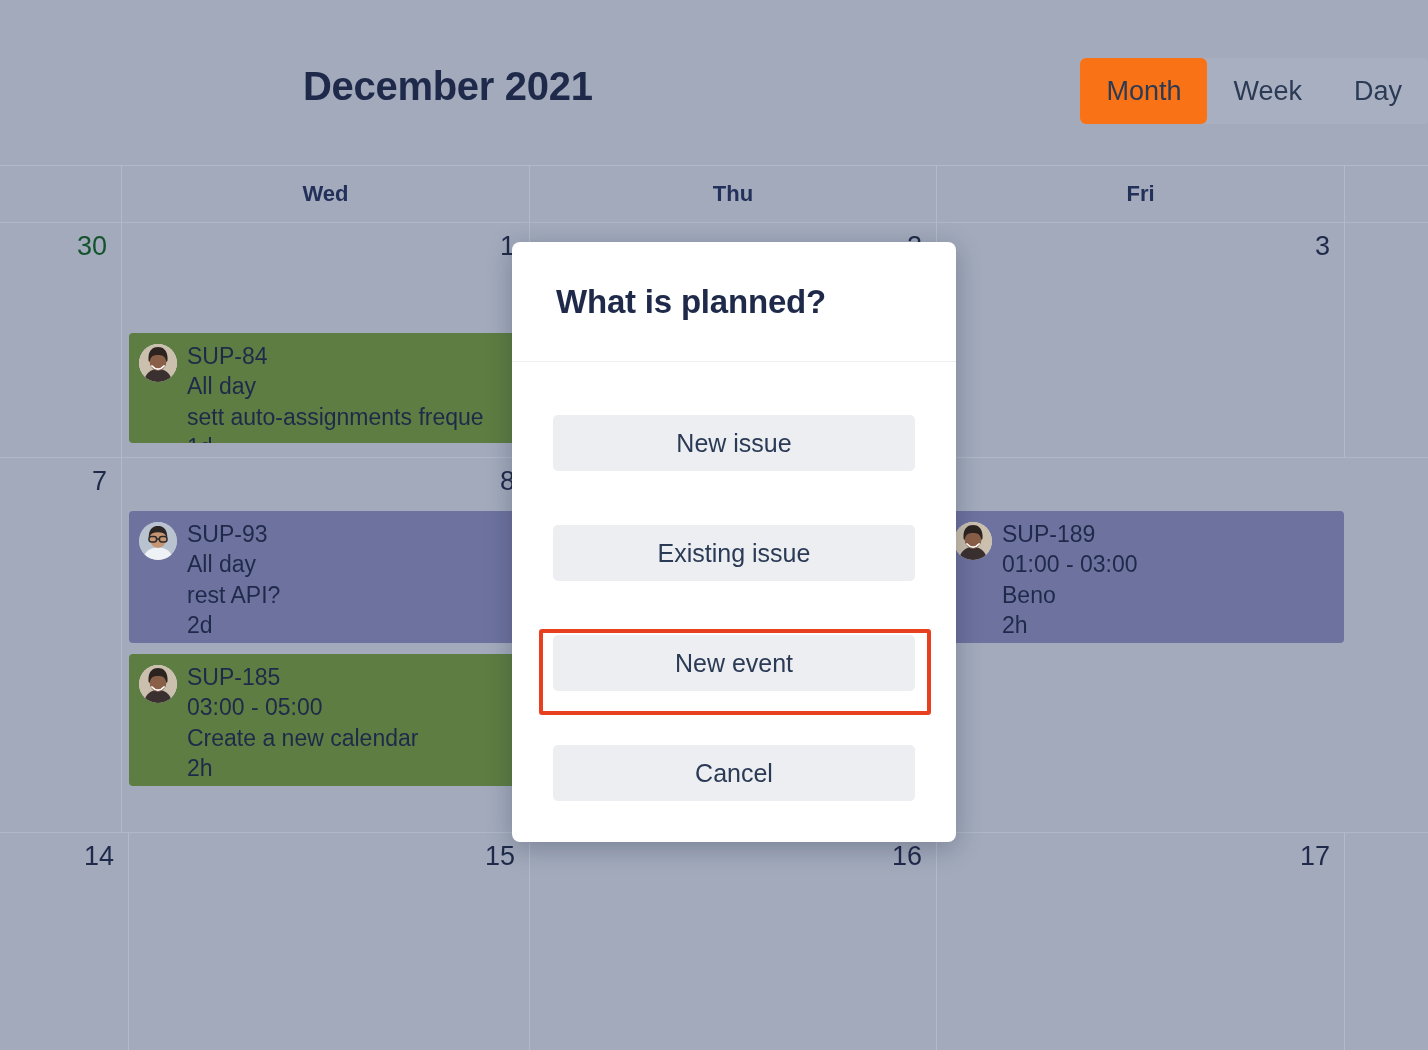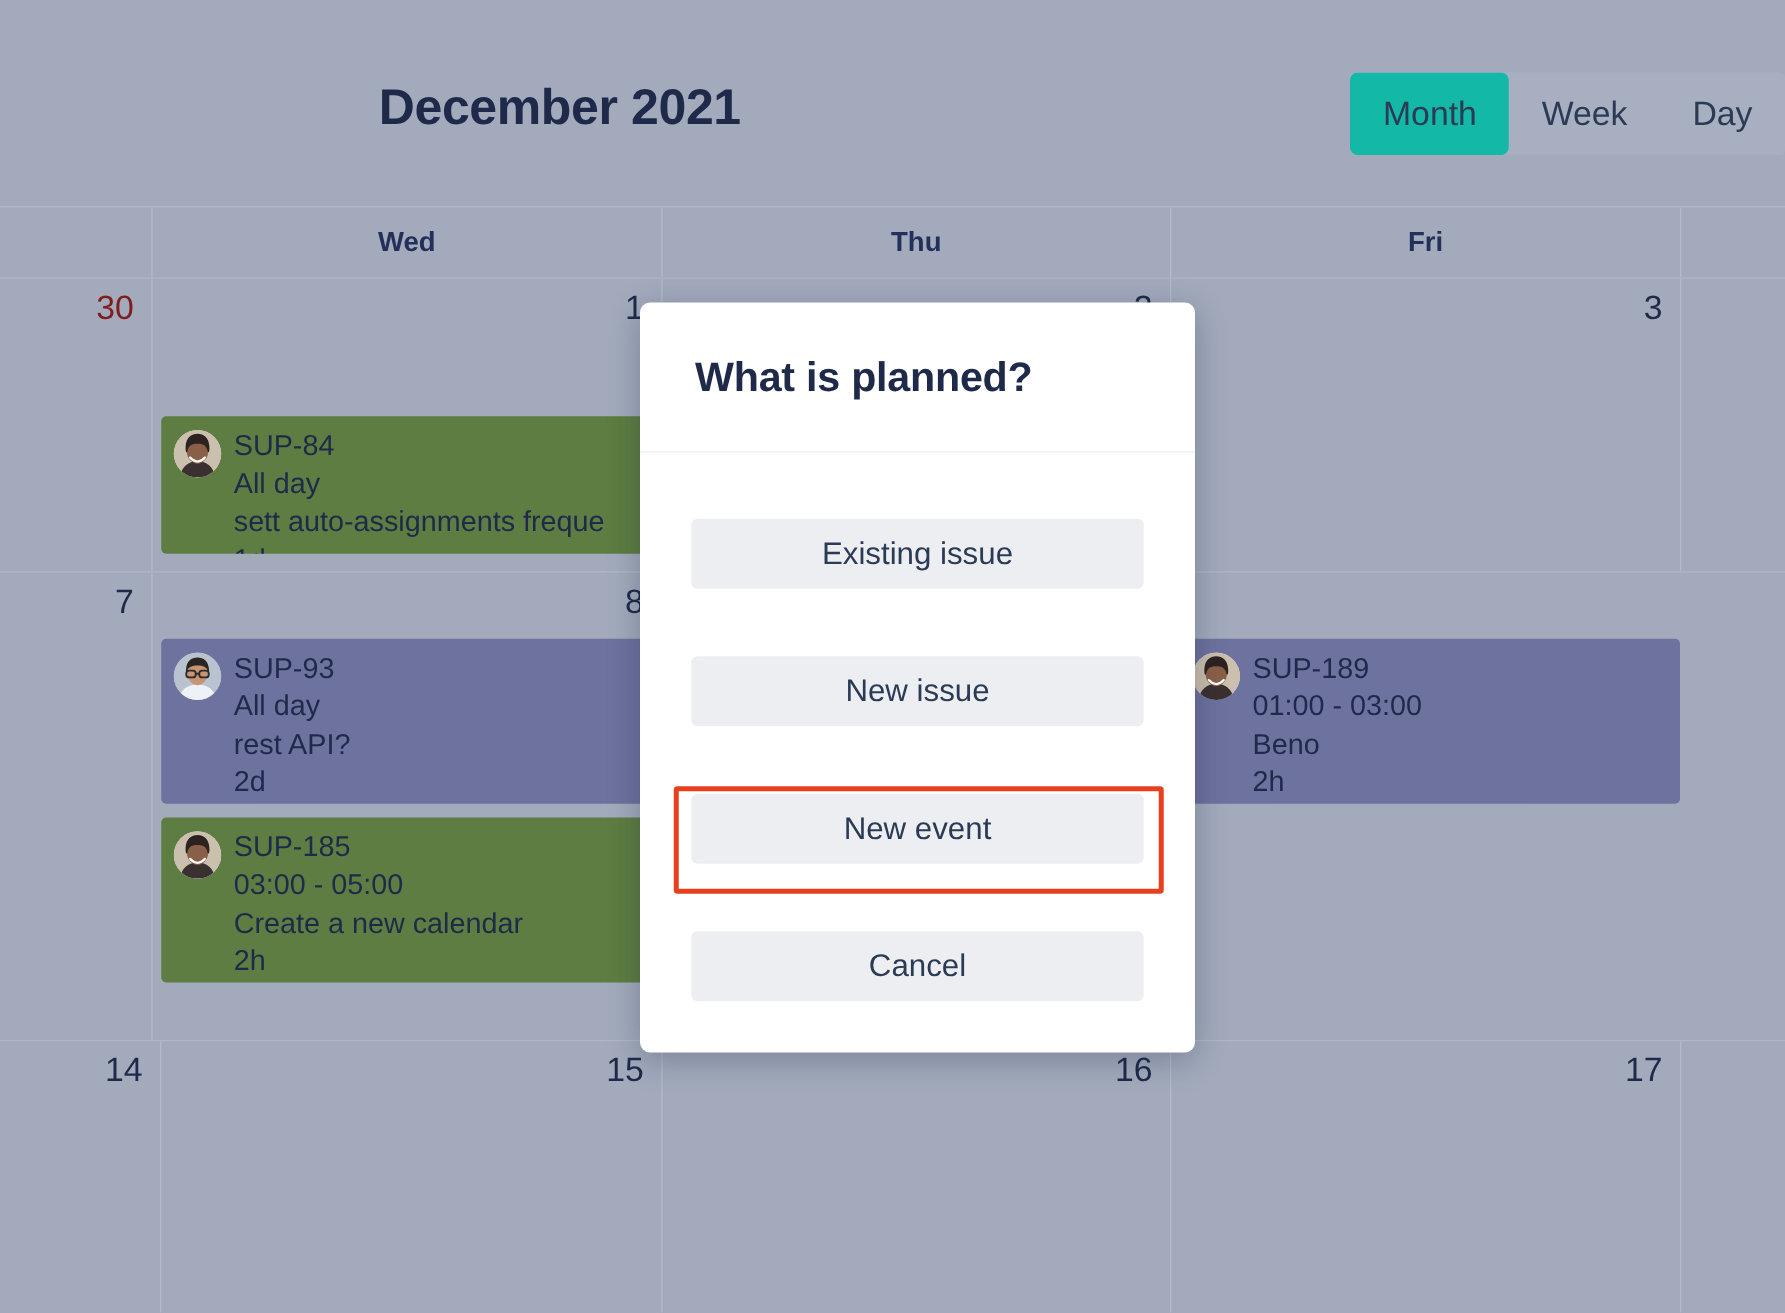--- a/index.html
+++ b/index.html
@@ -57,21 +57,21 @@
     font-size: 27px;
     color: #2b3a55;
     background: transparent;
     border: none;
     font-family: inherit;
     cursor: pointer;
     white-space: nowrap;
   }
 
   .view-btn.active {
-    background: #14b8a6;
+    background: #f97316;
     border-radius: 6px;
   }
 
   
   .calendar {
     position: absolute;
     left: 0;
     top: 165px;
     width: 1428px;
     height: 885px;
@@ -114,21 +114,21 @@
   }
 
   .day-num {
     position: absolute;
     top: 8px;
     right: 14px;
     font-size: 27px;
     color: #1f2a4a;
   }
 
-  .day-num.muted { color: #7f1d1d; }
+  .day-num.muted { color: #14532d; }
 
   
   .event {
     position: absolute;
     border-radius: 4px;
     padding: 8px 10px 10px 10px;
     display: flex;
     gap: 10px;
     overflow: hidden;
   }
@@ -372,21 +372,21 @@
 
   </div>
 </div>
 
 <div class="modal-overlay">
   <div class="modal">
     <div class="modal-header">
       <div class="modal-title">What is planned?</div>
     </div>
     <div class="modal-body">
+      <button class="modal-btn">New issue</button>
       <button class="modal-btn">Existing issue</button>
-      <button class="modal-btn">New issue</button>
       <button class="modal-btn">New event</button>
       <button class="modal-btn">Cancel</button>
     </div>
   </div>
 
   <div class="highlight-box"></div>
 </div>
 
 </body></html>

